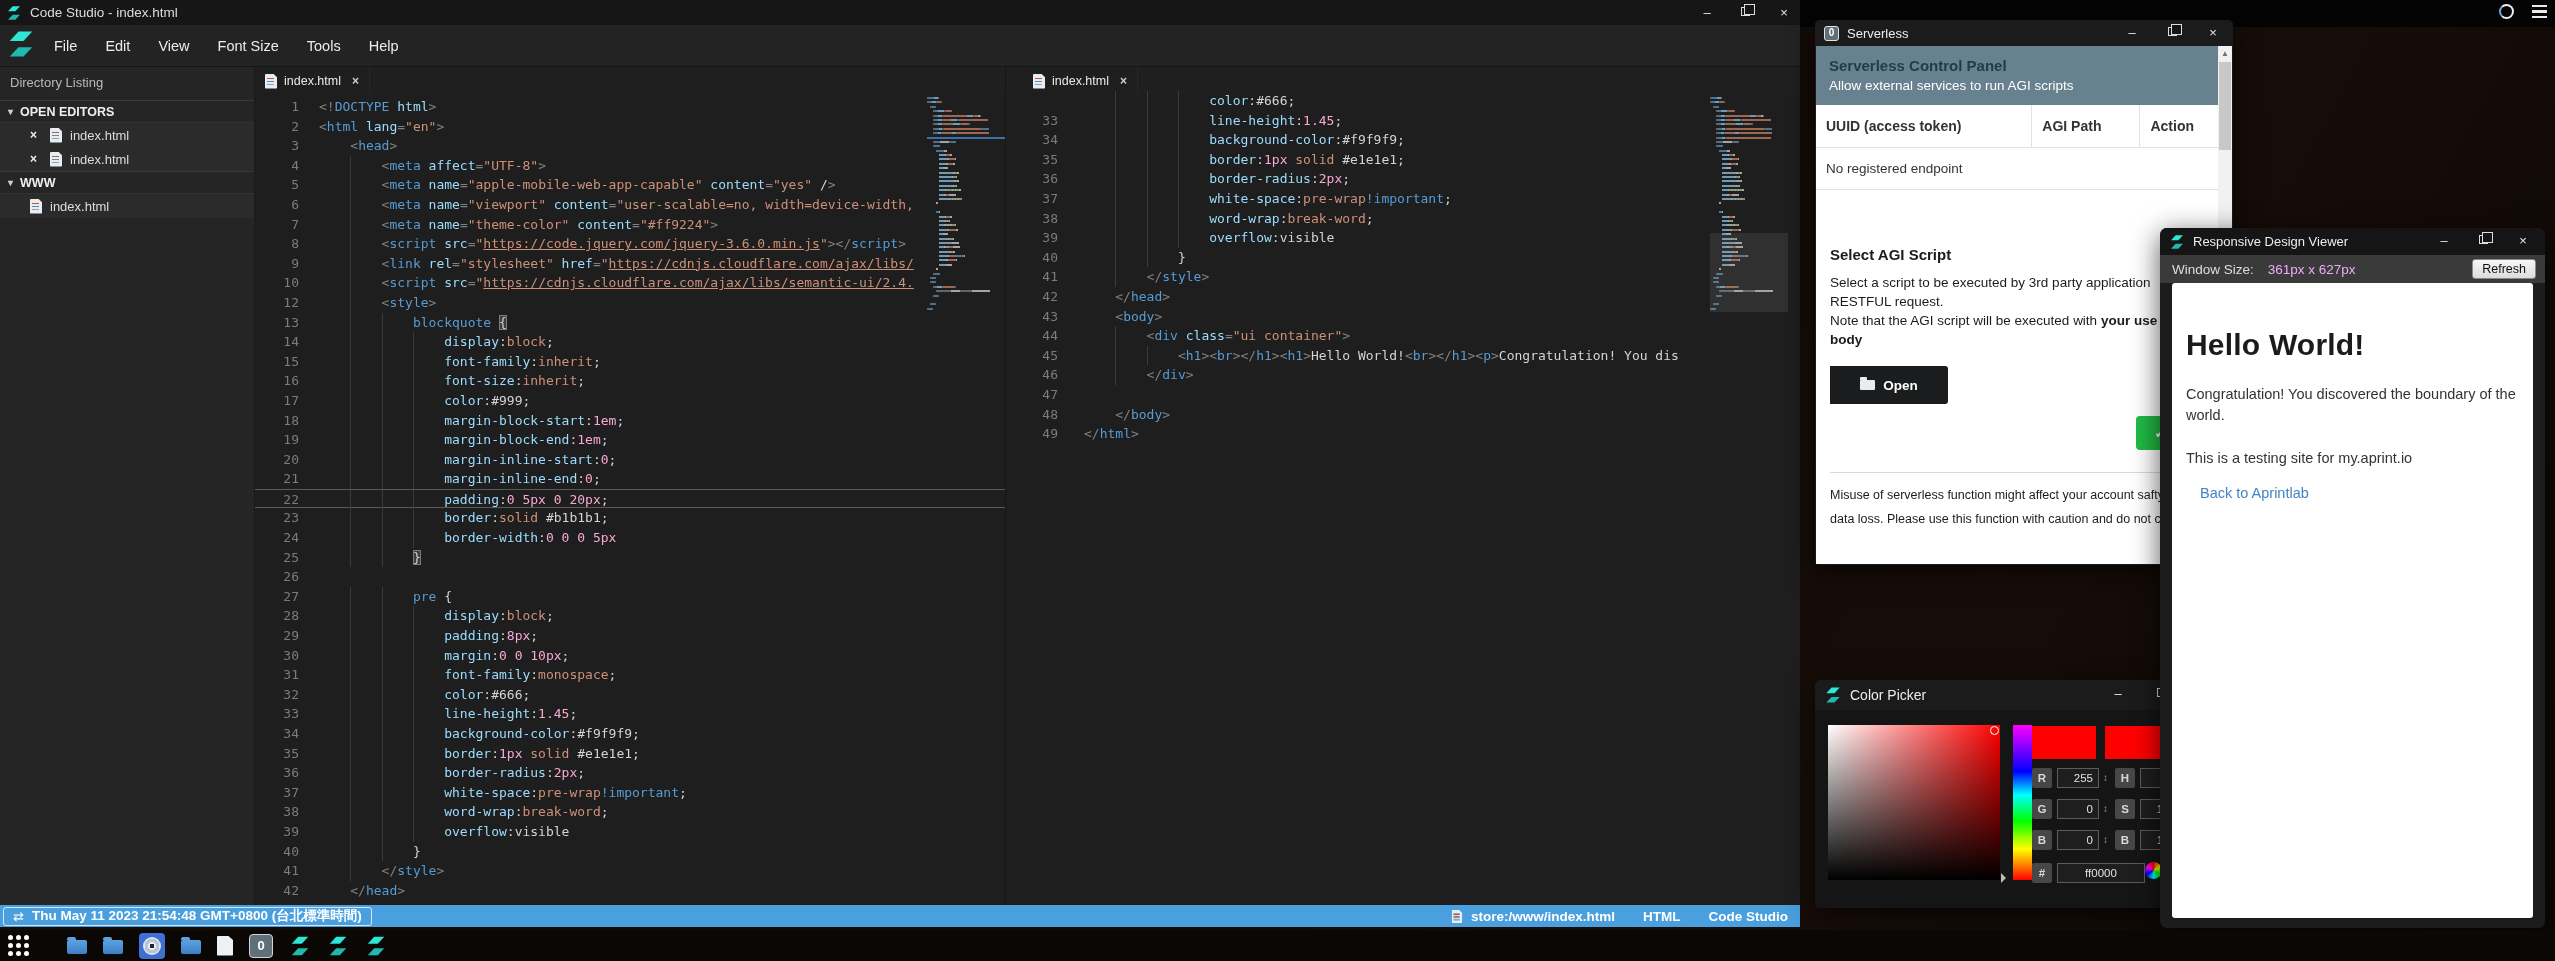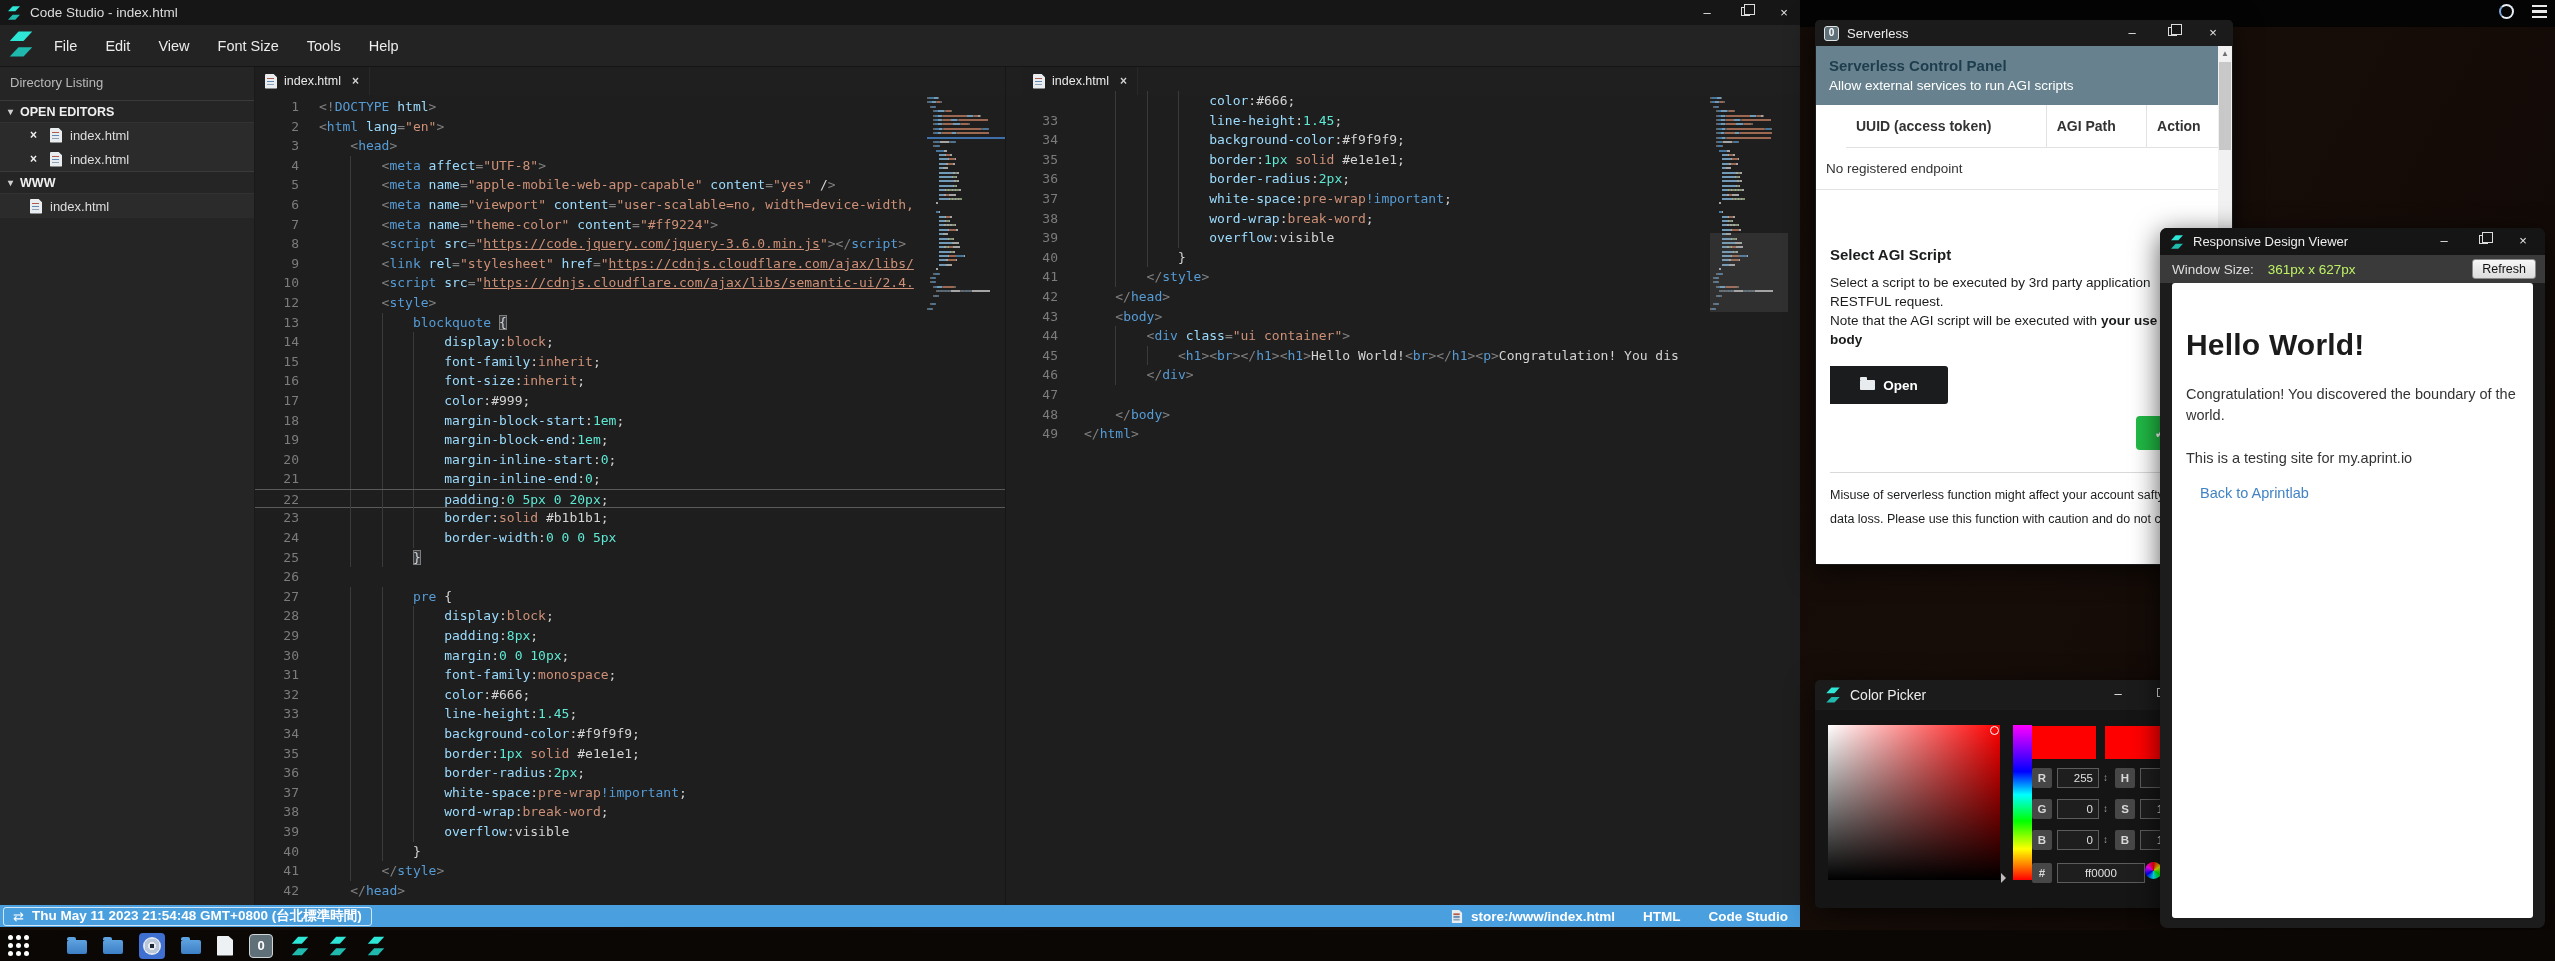--- a/index.html
+++ b/index.html
@@ -44,21 +44,21 @@
   .ed-body{position:absolute;left:0;top:28px;right:0;bottom:0;overflow:hidden;padding-top:2px;
     font-family:"DejaVu Sans Mono",monospace;font-size:13px;}
   .cl{height:19.6px;line-height:19.6px;white-space:pre;}
   .cl.cur{border-top:1px solid #5a5a5a;border-bottom:1px solid #5a5a5a;}
   .ln{display:inline-block;text-align:right;color:#7c7c7c;}
   .eg-left .ln{width:44px;margin-right:20px;}
   .eg-right .ln{width:52px;margin-right:26px;}
   .ind{display:inline-block;width:4ch;height:19.6px;vertical-align:top;}
   .ind.gb{box-shadow:inset 1px 0 0 #3a3a3a;}
   .cg{color:#808080}.ct{color:#569cd6}.ca{color:#9cdcfe}.cs1{color:#ce9178}
-  .cu{color:#ce9178;text-decoration:underline}.cw{color:#d4d4d4}.cn{color:#5eead4}
+  .cu{color:#ce9178;text-decoration:underline}.cw{color:#d4d4d4}.cn{color:#f9a8d4}
   .cb{color:#d4d4d4;outline:1px solid #7c7c7c;outline-offset:-1px;background:#3a3d41;}
   
   .minimap{position:absolute;top:30px;width:78px;overflow:hidden;}
   .mm-left{right:0;}
   .mm-right{right:12px;}
   .mml{height:2px;margin-bottom:2.4px;display:flex;}
   .mmsp{height:2px;flex:none;}
   .mmb{height:2px;flex:none;opacity:.85;}
   .cgbg{background:#6e6e6e}.ctbg{background:#4f86b3}.cabg{background:#7fb0d0}
   .cs1bg{background:#b3765c}.cubg{background:#b3765c}.cwbg{background:#bdbdbd}
@@ -76,21 +76,21 @@
   .win{position:absolute;border-radius:5px;box-shadow:0 6px 28px rgba(0,0,0,.65);}
   .wtitle{position:absolute;left:0;top:0;right:0;height:26px;background:#1b1b1b;border-radius:5px 5px 0 0;display:flex;align-items:center;gap:8px;padding-left:9px;color:#ececec;font-size:13px;}
   
   .sl{left:1815px;top:20px;width:418px;height:545px;background:#1b1b1b;z-index:3;}
   .sl-ico{width:15px;height:15px;border:1.5px solid #dfe4e6;border-radius:3px;background:#5f7078;color:#fff;font-size:10px;font-weight:bold;text-align:center;line-height:12px;flex:none;}
   .sl-content{position:absolute;left:1px;top:26px;right:1px;bottom:1px;background:#fff;overflow:hidden;}
   .sl-hero{background:#67828e;padding:11px 13px 12px 13px;}
   .sl-hero h2{margin:0 0 4px 0;font-size:15px;color:#1d3c4d;}
   .sl-hero p{margin:0;font-size:13.5px;color:#fff;}
   .sl-table{border-bottom:1px solid #e2e2e2;}
-  .sl-thr{display:flex;border-bottom:1px solid #e2e2e2;margin-left:30px;}
+  .sl-thr{display:flex;border-bottom:1px solid #e2e2e2;}
   .sl-th{padding:13px 10px;font-weight:bold;font-size:14px;color:#333;border-right:1px solid #e2e2e2;}
   .sl-th:nth-child(1){width:52%;}.sl-th:nth-child(2){width:26%;}.sl-th:nth-child(3){width:22%;border-right:none;}
   .sl-empty{padding:13px 10px;font-size:13.5px;color:#333;}
   .sl-sect{padding:0 14px;}
   .sl-sect h3{margin:56px 0 10px 0;font-size:15px;color:#1b1c1d;}
   .sl-desc div{font-size:13.5px;color:#1b1c1d;line-height:19px;}
   .sl-row{display:flex;margin-top:17px;}
   .sl-input{flex:1;height:38px;border:1px solid #d4d4d5;border-right:none;border-radius:3px 0 0 3px;padding:0 12px;font-size:13.5px;color:#444;font-family:"Liberation Sans",sans-serif;}
   .sl-input::placeholder{color:#c3c3c4;}
   .sl-open{width:118px;height:38px;background:#1b1c1d;color:#fff;border:none;border-radius:0 3px 3px 0;font-size:13.5px;font-weight:bold;display:flex;align-items:center;justify-content:center;gap:8px;}
@@ -120,21 +120,21 @@
   .cp-field-val{position:absolute;width:42px;height:20px;background:#1e1e1e;border:1px solid #5c5c5c;color:#e0e0e0;font-size:11.5px;text-align:right;line-height:18px;padding-right:5px;}
   .cp-spin{position:absolute;color:#9a9a9a;font-size:10px;line-height:20px;}
   .cp-hexval{position:absolute;width:88px;height:20px;background:#1e1e1e;border:1px solid #5c5c5c;color:#e0e0e0;font-size:11.5px;text-align:center;line-height:18px;}
   .wheel{position:absolute;left:330px;top:152px;width:17px;height:17px;border-radius:50%;
     background:conic-gradient(#f00,#ff0,#0f0,#0ff,#00f,#f0f,#f00);}
   
   .rv{left:2160px;top:228px;width:385px;height:700px;background:#1c1c1c;border-radius:7px;z-index:5;}
   .rv .wtitle{background:#151515;border-radius:7px 7px 0 0;height:27px;}
   .rv-toolbar{position:absolute;left:0;top:27px;right:0;height:28px;background:#3a3a3a;display:flex;align-items:center;color:#ddd;font-size:13.5px;}
   .rv-toolbar .lbl{margin-left:12px;}
-  .rv-toolbar .val{margin-left:14px;color:#bef264;}
+  .rv-toolbar .val{margin-left:14px;color:#f0abfc;}
   .rv-refresh{position:absolute;right:9px;top:4px;height:20px;padding:0 9px;background:linear-gradient(#f6f6f6,#dcdcdc);border:1px solid #8a8a8a;border-radius:3px;font-size:12.5px;color:#111;font-family:"Liberation Sans",sans-serif;}
   .rv-page{position:absolute;left:12px;right:12px;top:55px;bottom:10px;background:#fff;border-radius:3px;overflow:hidden;}
   .rv-page h1{margin:45px 0 0 14px;font-size:30px;color:#1b1b1b;letter-spacing:.2px;}
   .rv-page .p{margin:22px 14px 0 14px;font-size:14.5px;color:#333;line-height:21px;}
   .rv-page .link{margin:16px 14px 0 14px;font-size:14.5px;}
   
   .taskbar{position:absolute;left:0;top:930px;width:2555px;height:31px;background:#0a0705;z-index:8;display:flex;align-items:center;gap:16px;padding-left:8px;}
   .tb-grid{display:grid;grid-template-columns:repeat(3,5px);grid-gap:3px;margin-right:22px;}
   .tb-grid span{width:5px;height:5px;border-radius:50%;background:#fff;}
   .icon-folder{width:20px;height:14px;background:linear-gradient(#5da2e0,#3d7fc4);border-radius:2px;position:relative;margin-top:3px;}

